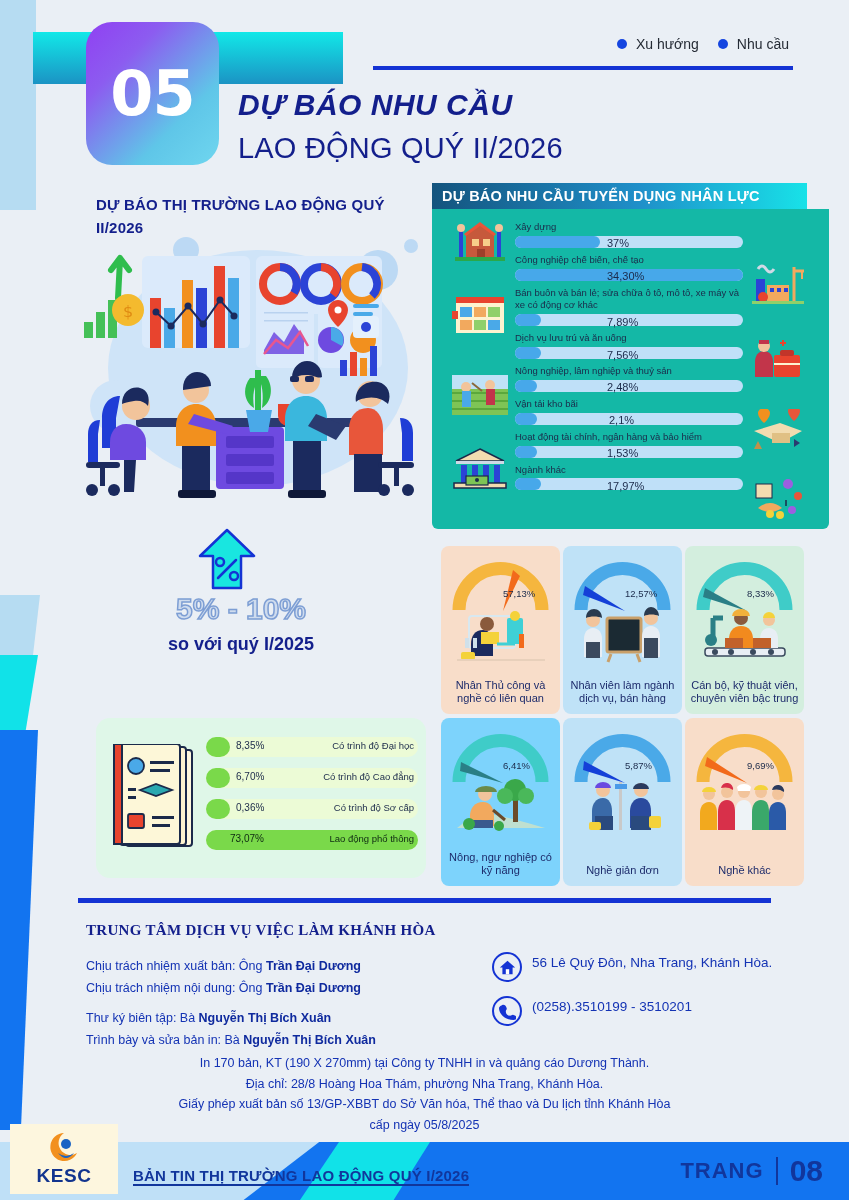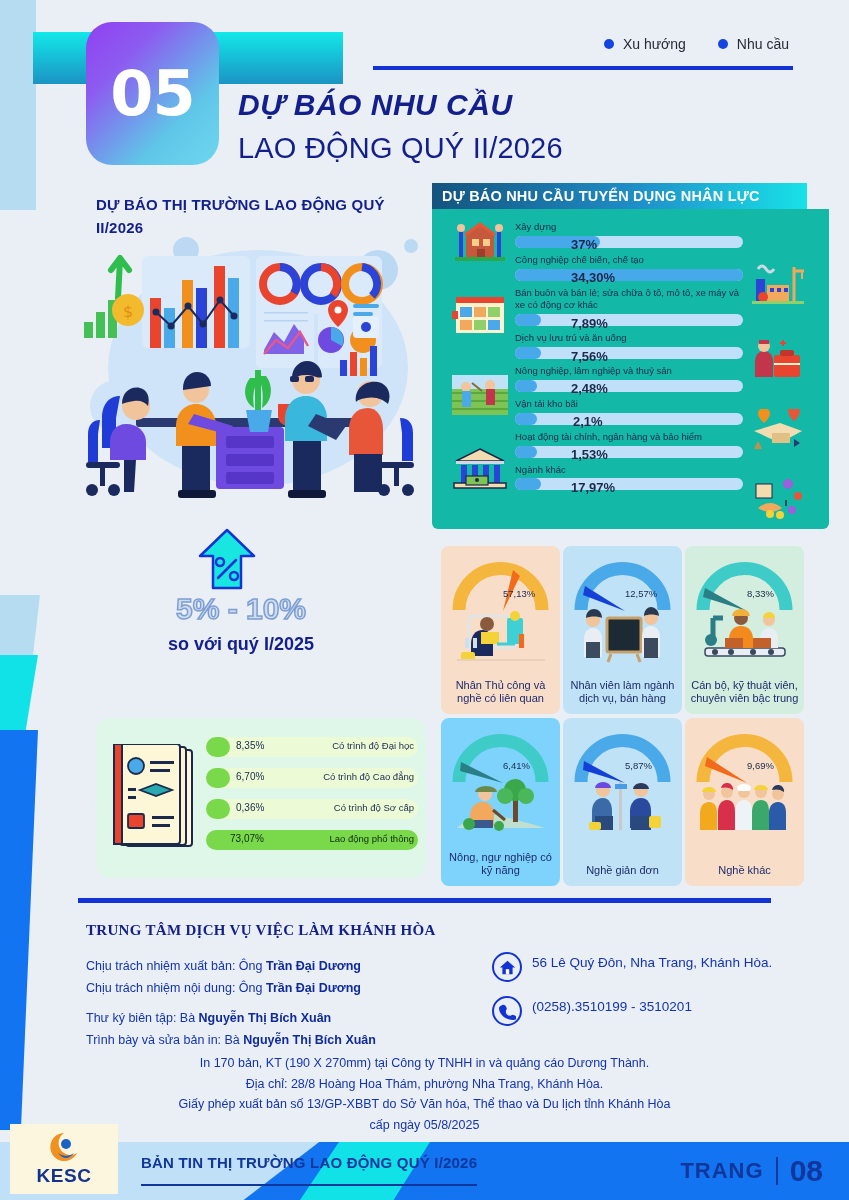--- a/index.html
+++ b/index.html
@@ -24,21 +24,21 @@
   
   .hdr-bar-left { position:absolute; left:33px; top:32px; width:310px; height:52px;
     background:linear-gradient(180deg,#12e8e8 0%,#1b93c4 100%); }
   .badge-05 { position:absolute; left:86px; top:22px; width:133px; height:143px;
     border-radius:26px;
     background:linear-gradient(135deg,#9040f2 0%,#8c5cf0 28%,#5fc6e8 70%,#6fd6ef 100%);
     display:flex; align-items:center; justify-content:center; }
   .badge-05 span { color:#fff; font-size:62px; font-weight:bold; letter-spacing:-1px;
     font-family:"DejaVu Sans", sans-serif; }
 
-  .legend { position:absolute; right:60px; top:36px; display:flex; gap:32px; align-items:center; }
+  .legend { position:absolute; right:60px; top:36px; display:flex; gap:19px; align-items:center; }
   .legend-item { display:flex; align-items:center; gap:9px; }
   .legend-dot { width:10px; height:10px; border-radius:50%; background:#1545e0; }
   .legend-label { font-size:14px; color:#252b35; }
   .hdr-rule { position:absolute; left:373px; top:66px; width:420px; height:4px; background:#1433d4; }
 
   .title-main { position:absolute; left:238px; top:88px;
     font-size:30px; font-weight:bold; font-style:italic; color:#131f8c; letter-spacing:.5px; }
   .title-sub { position:absolute; left:238px; top:132px;
     font-size:29px; color:#131f8c; letter-spacing:.2px; }
 
@@ -79,21 +79,21 @@
   .rd-body { position:absolute; left:432px; top:209px; width:397px; height:320px;
     background:#14b8a6; border-radius:0 0 6px 6px; }
 
   .rd-list { position:absolute; left:83px; top:12px; width:228px; }
   .rd-item { margin-bottom:1px; }
   .rd-label { font-size:9.5px; color:#1b2a4a; line-height:1.35; margin-bottom:2px; }
   .rd-barwrap { position:relative; height:14px; margin-bottom:4px; }
   .rd-track { position:absolute; left:0; top:0; width:228px; height:12px;
     border-radius:6px; background:#bfe0f8; }
   .rd-fill { position:absolute; left:0; top:0; height:12px; border-radius:6px; background:#47a8ea; }
-  .rd-val { position:absolute; top:1.5px; font-size:13px; color:#1b2a4a; font-weight:700; }
+  .rd-val { position:absolute; top:1.5px; font-size:11px; color:#1b2a4a; font-weight:400;margin-left:36px; }
 
   .rd-ico { position:absolute; width:56px; height:46px; }
 
   
   .g-card { position:absolute; width:119px; height:168px; border-radius:8px; }
   .g-gauge { position:absolute; left:10px; top:8px; width:99px; height:60px; }
   .g-val { position:absolute; font-size:9.5px; color:#1b2a4a; }
   .g-art { position:absolute; left:12px; top:58px; width:95px; height:62px; }
   .g-label { position:absolute; left:4px; right:4px; bottom:8px; text-align:center;
     font-size:11px; color:#1d2b6b; line-height:1.25; }
@@ -116,21 +116,21 @@
   .bottom-bar { position:absolute; left:0; bottom:0; width:849px; height:58px;
     background:#1274f0; }
   .bb-light { position:absolute; left:0; top:0; width:420px; height:58px; background:#bfe0f7;
     clip-path:polygon(0 0,76% 0,58% 100%,0 100%); }
   .bb-cy { position:absolute; left:300px; top:0; width:130px; height:58px; background:#11e2e8;
     clip-path:polygon(30% 0,100% 0,72% 100%,0 100%); }
   .bb-logo { position:absolute; left:10px; bottom:6px; width:108px; height:70px;
     background:#fdf6de; display:flex; flex-direction:column; align-items:center; justify-content:center; }
   .bb-logo-txt { font-size:19px; font-weight:bold; color:#12348e; letter-spacing:.5px; }
   .bb-title { position:absolute; left:133px; bottom:14px; font-size:15px; font-weight:bold;
-    color:#11369c; letter-spacing:.2px; border-bottom:2px solid #11369c; padding-bottom:13px;margin-left:8px; }
+    color:#11369c; letter-spacing:.2px; border-bottom:2px solid #11369c; padding-bottom:0; }
   .bb-page { position:absolute; right:26px; bottom:12px; display:flex; align-items:center; gap:12px; }
   .bb-trang { font-size:22px; font-weight:bold; color:#11369c; letter-spacing:1px; }
   .bb-sep { width:2px; height:28px; background:#11369c; }
   .bb-num { font-size:30px; font-weight:bold; color:#11369c; }
 </style>
 </head>
 <body>
 
 <div class="edge-stripe stripe-a"></div>
 <div class="edge-stripe stripe-b"></div>

